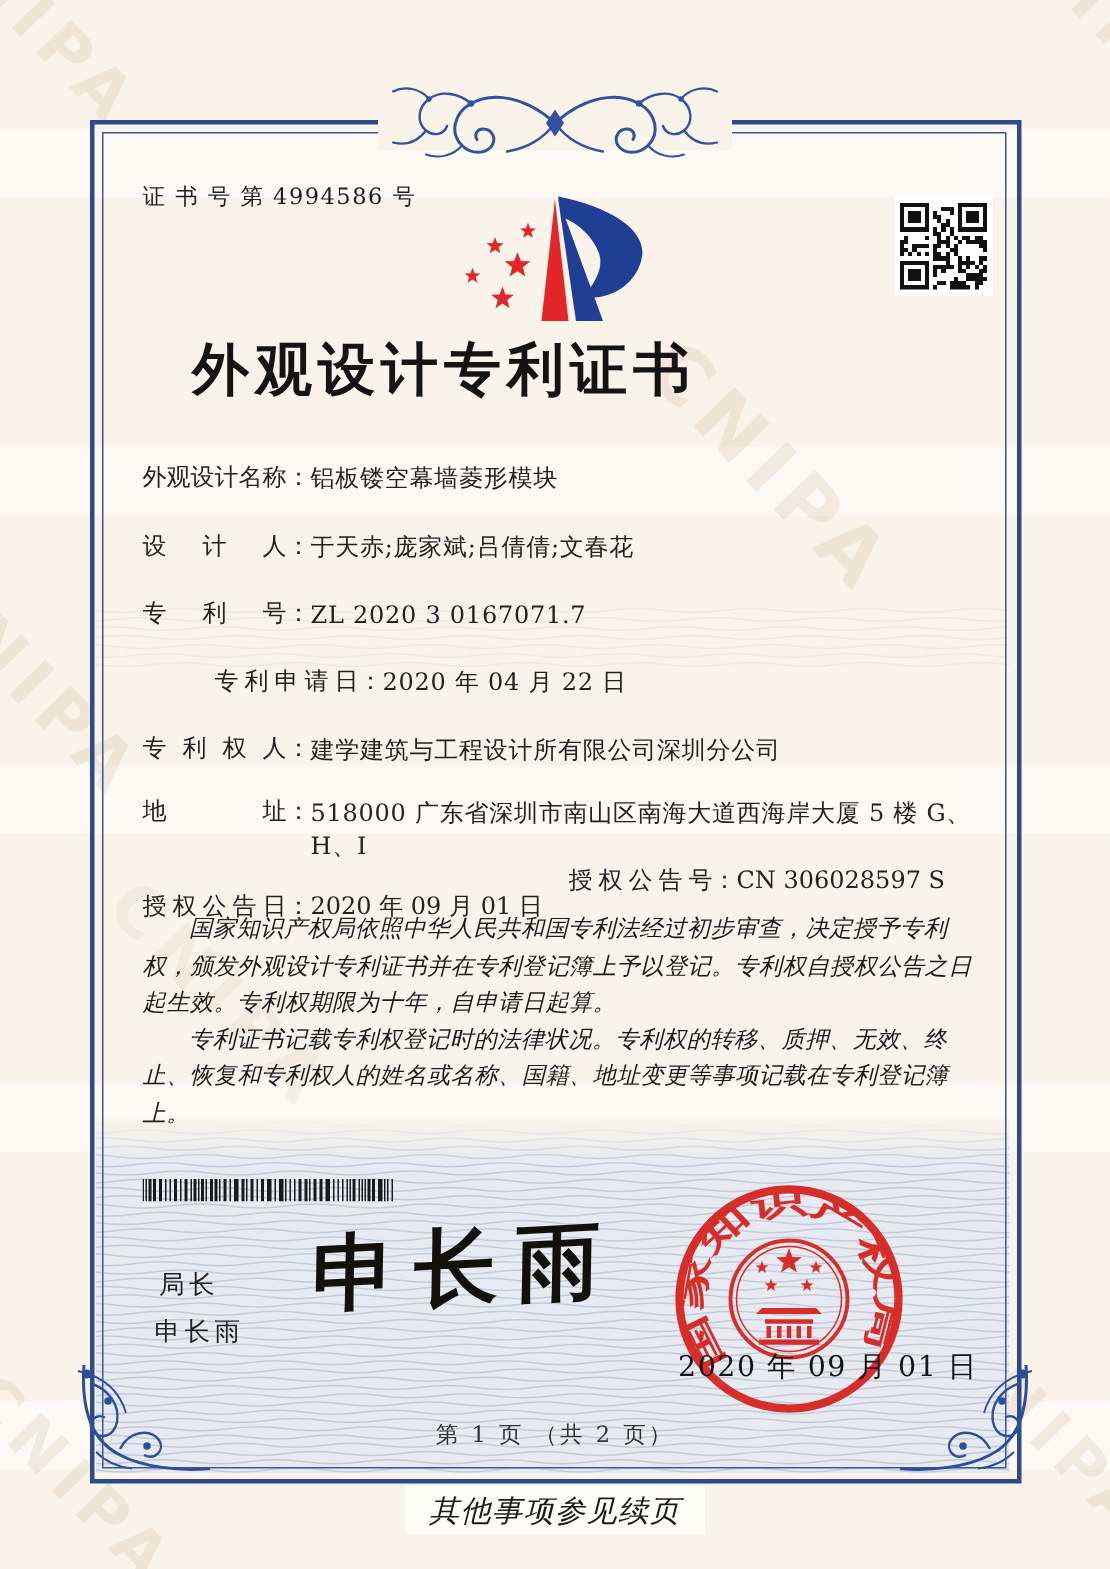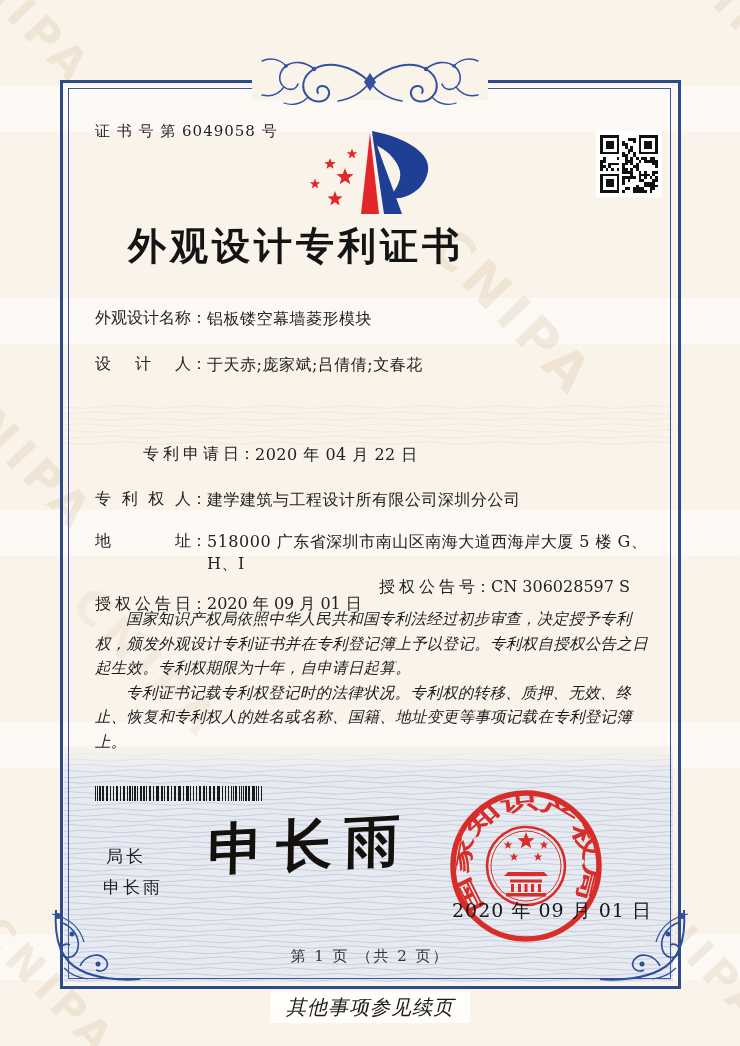--- a/index.html
+++ b/index.html
@@ -155,21 +155,21 @@
       <path d="M10,14 C22,18 30,28 28,40 C26,50 16,52 12,46 C8,40 14,34 20,37" stroke-width="1.6"></path>
       <path d="M30,58 C36,46 50,44 56,52 C60,58 54,66 46,62" stroke-width="1.6"></path>
       <path d="M2,6 C20,10 30,20 34,34" stroke-width="1.2"></path>
       <path d="M14,60 C20,66 28,70 38,71" stroke-width="1.2"></path>
       <circle cx="22" cy="26" r="2.5" fill="#2f4e99" stroke="none"></circle>
       <circle cx="48" cy="56" r="2.5" fill="#2f4e99" stroke="none"></circle>
       <circle cx="8" cy="8" r="3" fill="#2f4e99" stroke="none"></circle>
     </g>
   </svg>
 
-  <div class="cert-no">证 书 号 第 6049058 号</div>
+  <div class="cert-no">证 书 号 第 4994586 号</div>
 
   <svg class="logo" viewBox="0 0 140 94">
     <g id="logo-stars" fill="#e3262a">
         <polygon points="50.00,22.50 51.36,26.13 55.23,26.30 52.20,28.71 53.23,32.45 50.00,30.31 46.77,32.45 47.80,28.71 44.77,26.30 48.64,26.13"></polygon>
         <polygon points="28.00,32.00 29.48,35.96 33.71,36.15 30.40,38.78 31.53,42.85 28.00,40.52 24.47,42.85 25.60,38.78 22.29,36.15 26.52,35.96"></polygon>
         <polygon points="43.00,42.00 45.22,47.94 51.56,48.22 46.59,52.17 48.29,58.28 43.00,54.78 37.71,58.28 39.41,52.17 34.44,48.22 40.78,47.94"></polygon>
         <polygon points="13.00,52.50 14.36,56.13 18.23,56.30 15.20,58.71 16.23,62.45 13.00,60.31 9.77,62.45 10.80,58.71 7.77,56.30 11.64,56.13"></polygon>
         <polygon points="33.00,65.00 34.97,70.28 40.61,70.53 36.20,74.04 37.70,79.47 33.00,76.36 28.30,79.47 29.80,74.04 25.39,70.53 31.03,70.28"></polygon>
       </g>
     <polygon points="68,7 59,88 77,88" fill="#e3262a"></polygon>
@@ -316,20 +316,23 @@
   </svg>
 
   <div class="title">外观设计专利证书</div>
 
   <div class="field-row" style="top:308px;">
     <span class="flabel">外观设计名称</span><span class="fcolon">：</span><span class="fvalue">铝板镂空幕墙菱形模块</span>
   </div>
   <div class="field-row" style="top:354px;">
     <span class="flabel">设计人</span><span class="fcolon">：</span><span class="fvalue">于天赤;庞家斌;吕倩倩;文春花</span>
   </div>
+  <div class="field-row" style="top:399px;">
+    <span class="flabel">专利号</span><span class="fcolon">：</span><span class="fvalue">ZL 2020 3 0167071.7</span>
+  </div>
   <div class="field-row" style="top:444px;margin-left:48px;">
     <span class="flabel">专利申请日</span><span class="fcolon">：</span><span class="fvalue">2020 年 04 月 22 日</span>
   </div>
   <div class="field-row" style="top:489px;">
     <span class="flabel">专利权人</span><span class="fcolon">：</span><span class="fvalue">建学建筑与工程设计所有限公司深圳分公司</span>
   </div>
   <div class="field-row" style="top:531px;">
     <span class="flabel">地址</span><span class="fcolon">：</span><span class="fvalue" style="width:445px;">518000 广东省深圳市南山区南海大道西海岸大厦 5 楼 G、H、I</span>
   </div>
   <div class="field-row" style="top:577px;height:22px;">

